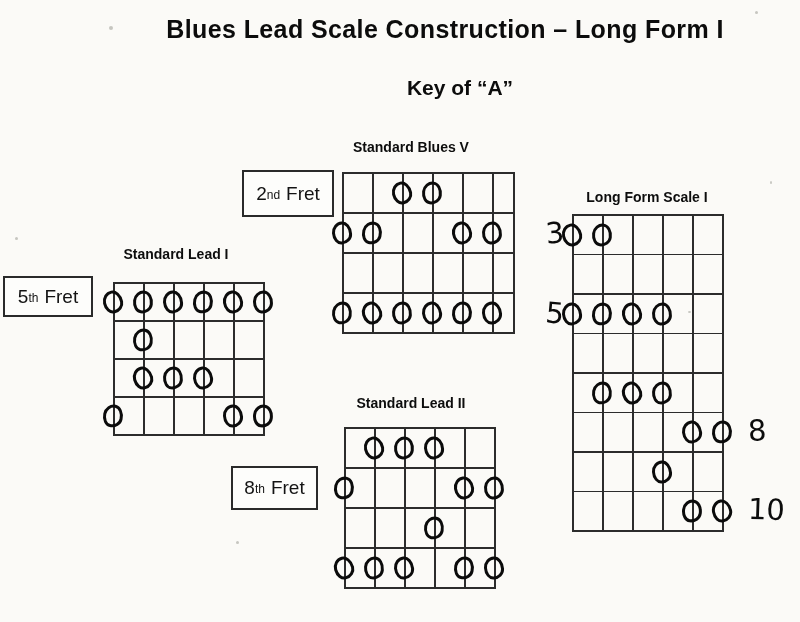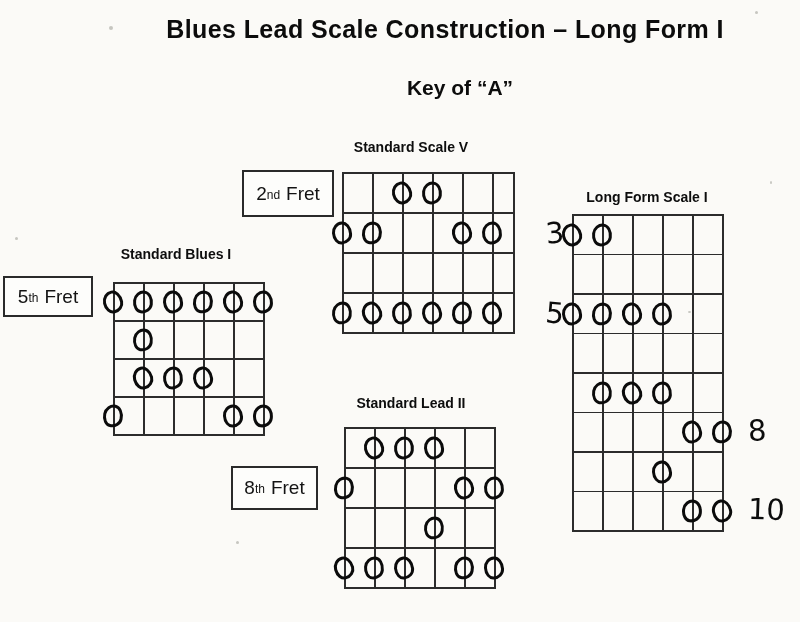--- a/index.html
+++ b/index.html
@@ -61,22 +61,22 @@
   #s4{left:688px;top:311px;width:3px;height:2px;}
   #s5{left:236px;top:541px;width:3px;height:3px;}
   #s6{left:770px;top:181px;width:2px;height:3px;}
 </style>
 </head>
 <body>
 
 <div class="page-title">Blues Lead Scale Construction – Long Form I</div>
 <div class="page-subtitle">Key of “A”</div>
 
-<div class="dtitle" id="t-form5">Standard Scale V</div>
-<div class="dtitle" id="t-form1">Standard Blues I</div>
+<div class="dtitle" id="t-form5">Standard Blues V</div>
+<div class="dtitle" id="t-form1">Standard Lead I</div>
 <div class="dtitle" id="t-form2">Standard Lead II</div>
 <div class="dtitle" id="t-longform">Long Form Scale I</div>
 
 <div class="fret-box" id="b-form5">
   <span>2</span>
     <sup>nd</sup>
     <span class="word">Fret</span>
 </div>
 <div class="fret-box" id="b-form1">
   <span>5</span>

